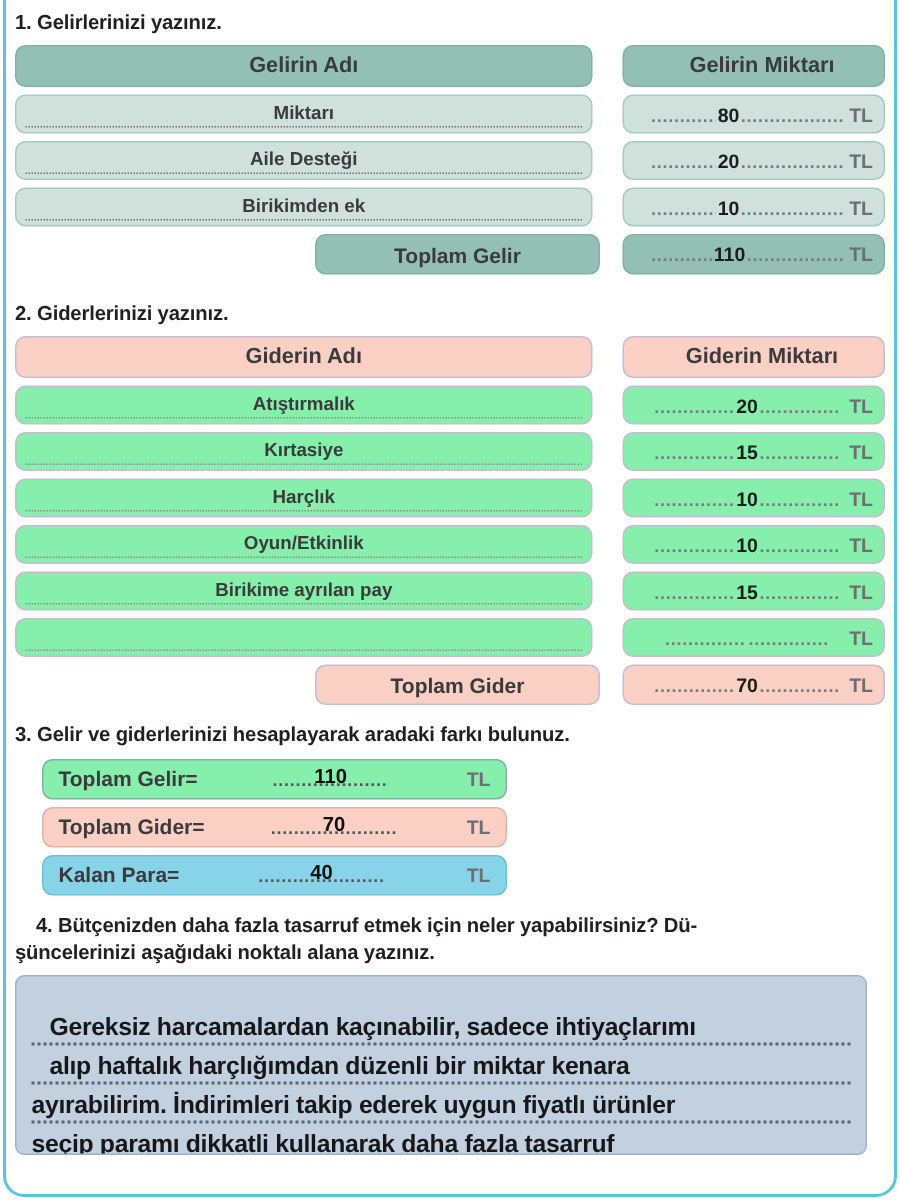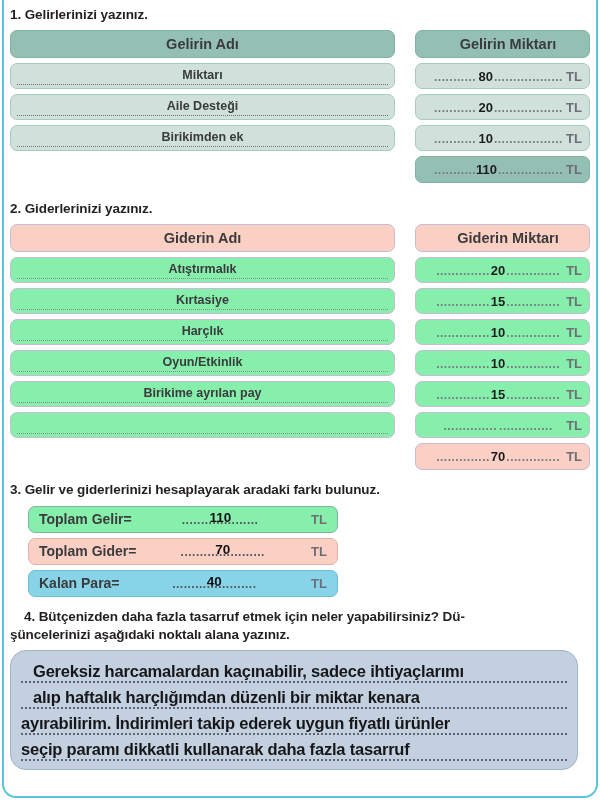--- a/index.html
+++ b/index.html
@@ -214,22 +214,22 @@
   }
 
   
   #answer-box {
     box-sizing: border-box;
     margin-top: 6px;
     width: 568px;
     height: 120px;
     background: #c3d0e0;
     border: 1px solid #9fb2c6;
-    border-radius: 16px;
-    padding: 6px 10px 4px 10px;
+    border-radius: 6px;
+    padding: 20px 10px 4px 10px;
     position: relative;
     overflow: hidden;
   }
   .ans-line {
     position: relative;
     height: 24px;
     border-bottom: 2px dotted #5d6472;
     display: flex;
     align-items: flex-end;
   }
@@ -305,20 +305,21 @@
         <span class="dots left">..............</span>
         <span class="amt-val">10</span>
         <span class="dots right">......................</span>
         <span class="tl">TL</span>
       </span>
     </div>
   </div>
 
   <div class="trow">
     <div class="col-spacer"></div>
+    <div class="pill g-total col-total-lbl">Toplam Gelir</div>
     <div class="pill g-total col-amt">
       <span class="amt-inner">
         <span class="dots left">..............</span>
         <span class="amt-val">110</span>
         <span class="dots right">......................</span>
         <span class="tl">TL</span>
       </span>
     </div>
   </div>
 
@@ -416,20 +417,21 @@
         <span class="dots left">..............</span>
         <span class="amt-val"></span>
         <span class="dots right">..............</span>
         <span class="tl">TL</span>
       </span>
     </div>
   </div>
 
   <div class="trow">
     <div class="col-spacer"></div>
+    <div class="pill p-total col-total-lbl">Toplam Gider</div>
     <div class="pill p-total col-amt">
       <span class="amt-inner">
         <span class="dots left">..............</span>
         <span class="amt-val">70</span>
         <span class="dots right">..............</span>
         <span class="tl">TL</span>
       </span>
     </div>
   </div>
 

